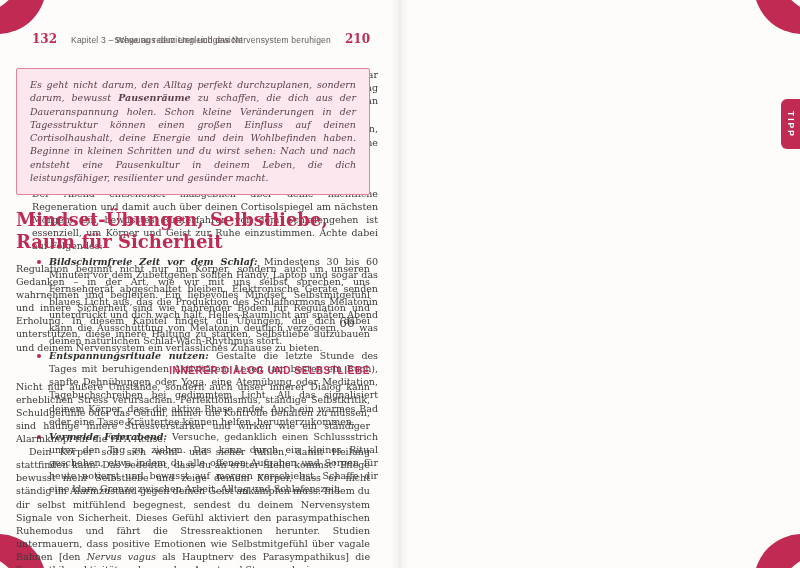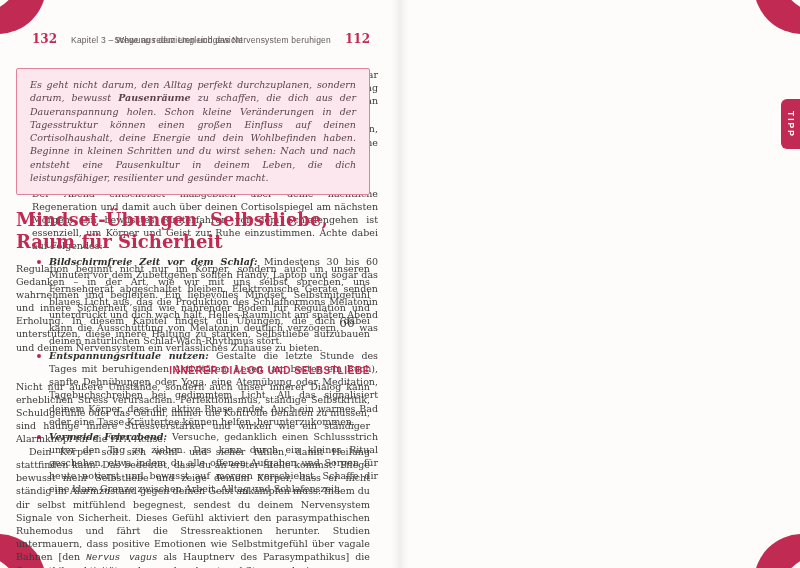--- a/index.html
+++ b/index.html
@@ -56,21 +56,21 @@
     font-family:"Liberation Sans",sans-serif; font-size:8.5px; font-weight:bold; letter-spacing:2px; }
 
   h1.chapter { font-size:18px; font-weight:bold; color:#c12a52; line-height:1.18;
     margin:14px 0 10px; text-align:left; }
   h1.chapter span { display:block; }
 
   h3.subhead { font-family:"Liberation Sans",sans-serif; font-size:10px; font-weight:bold;
     color:#c12a52; letter-spacing:.6px; margin:11px 0 4px; text-align:right; }
 
   p.indent { text-indent:13px; }
-  .nervus { font-style:italic;font-family:Liberation Mono, monospace; }
+  .nervus { font-style:italic; }
 </style>
 </head>
 <body>
 
 <div class="spread">
 
   <div class="corner tl">
       <div class="big"></div>
       <div class="cut"></div>
     </div>
@@ -122,21 +122,21 @@
       <li>
         <span class="dot"></span>
         <span class="bt"><b>Vermeide Feierabend:</b><span> Versuche, gedanklich einen Schlussstrich unter den Tag zu ziehen. Das kann durch ein kleines Ritual geschehen, etwa indem du alle offenen Aufgaben und Sorgen für heute notierst und bewusst auf morgen verschiebst. Schaffe dir eine klare Grenze zwischen Arbeit, Alltag und Schlafenszeit.</span></span>
       </li>
     </ul>
   </div>
 
   <div class="page right">
     <div class="pagehead rhs">
       <span class="runhead">Schwung reduzieren und das Nervensystem beruhigen</span>
-      <span class="pagenum">112</span>
+      <span class="pagenum">210</span>
     </div>
 
     <div class="tipbox">
       <p><span>Es geht nicht darum, den Alltag perfekt durchzuplanen, sondern darum, bewusst </span><b>Pausenräume</b><span> zu schaffen, die dich aus der Daueranspannung holen. Schon kleine Veränderungen in der Tagesstruktur können einen großen Einfluss auf deinen Cortisolhaushalt, deine Energie und dein Wohlbefinden haben. Beginne in kleinen Schritten und du wirst sehen: Nach und nach entsteht eine Pausenkultur in deinem Leben, die dich leistungsfähiger, resilienter und gesünder macht.</span></p>
     </div>
 
     <h1 class="chapter">
       <span>Mindset-Übungen, Selbstliebe,</span>
       <span>Raum für Sicherheit</span>
     </h1>

